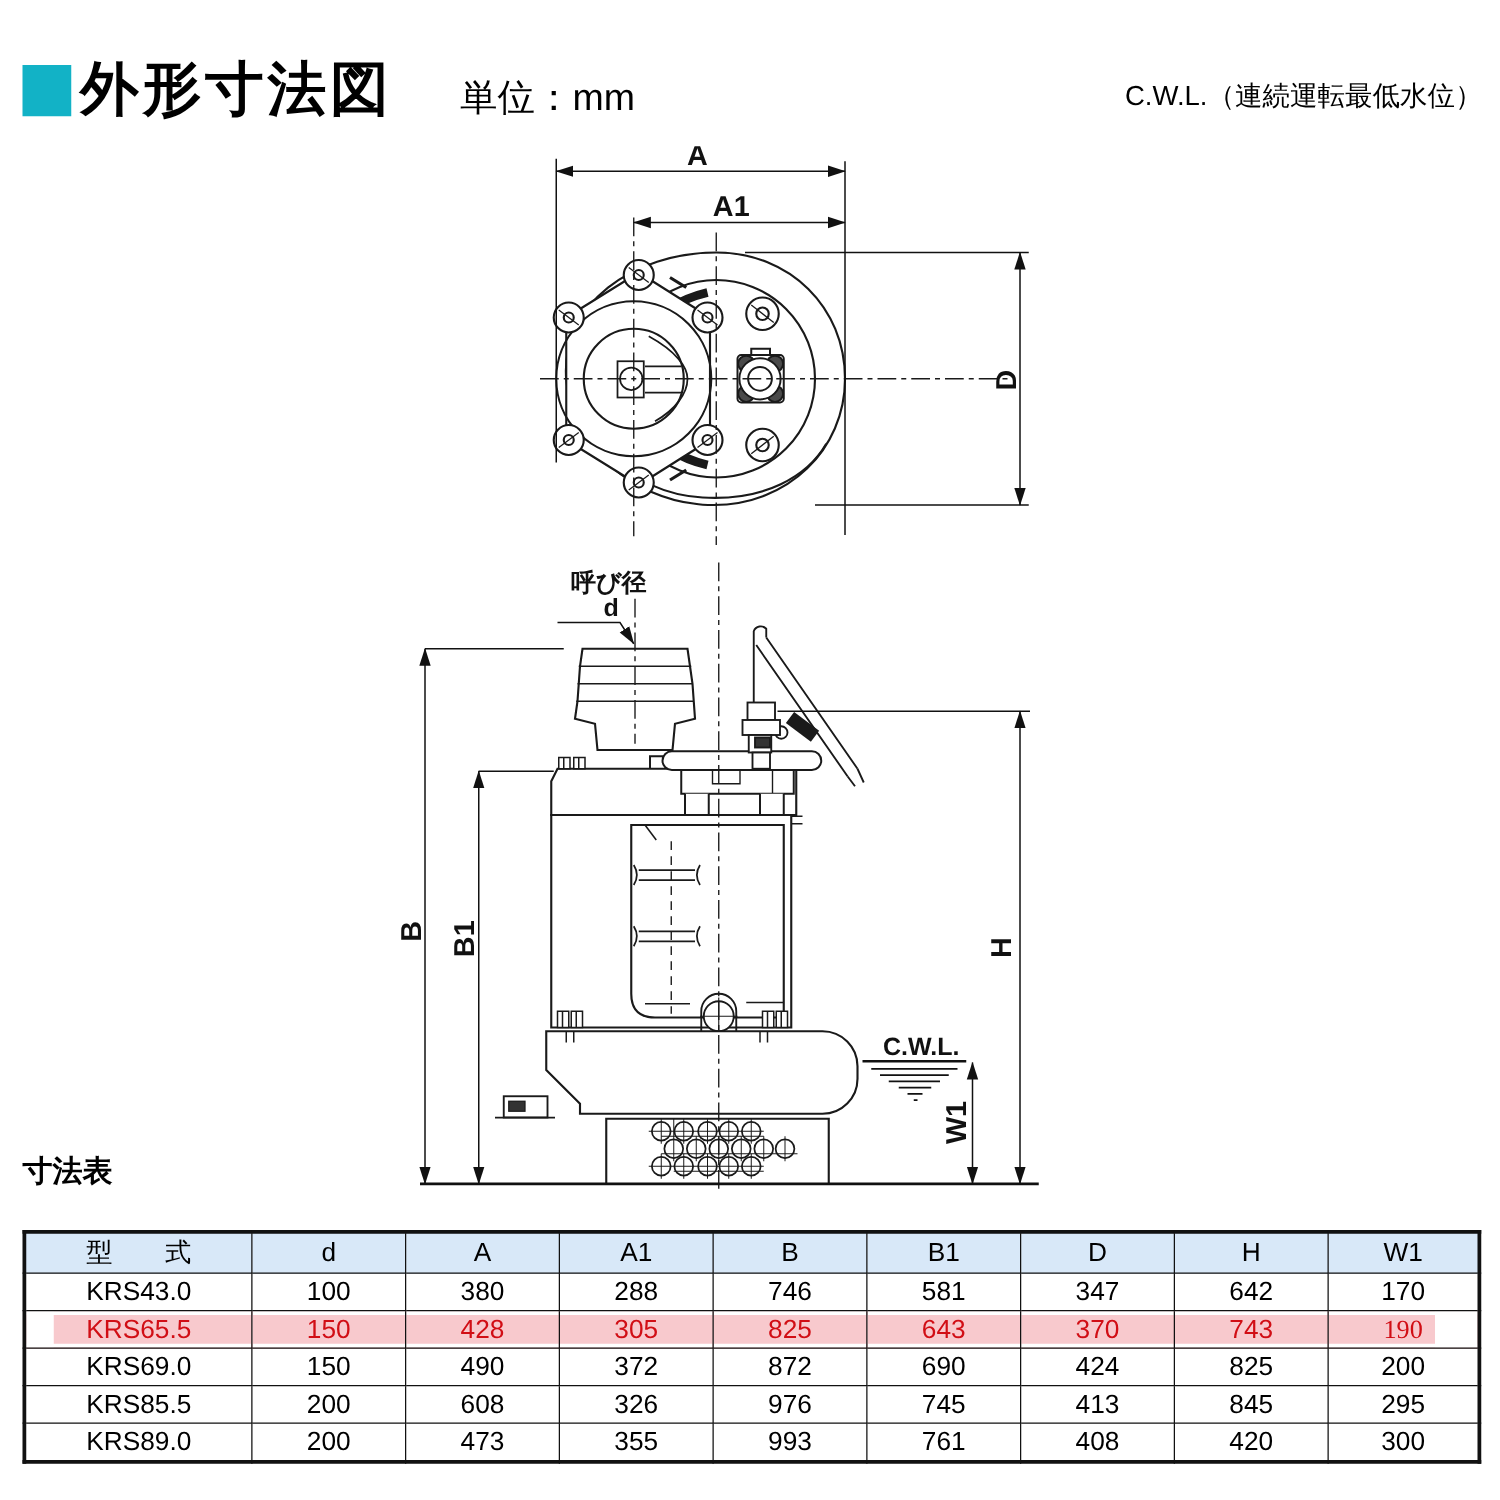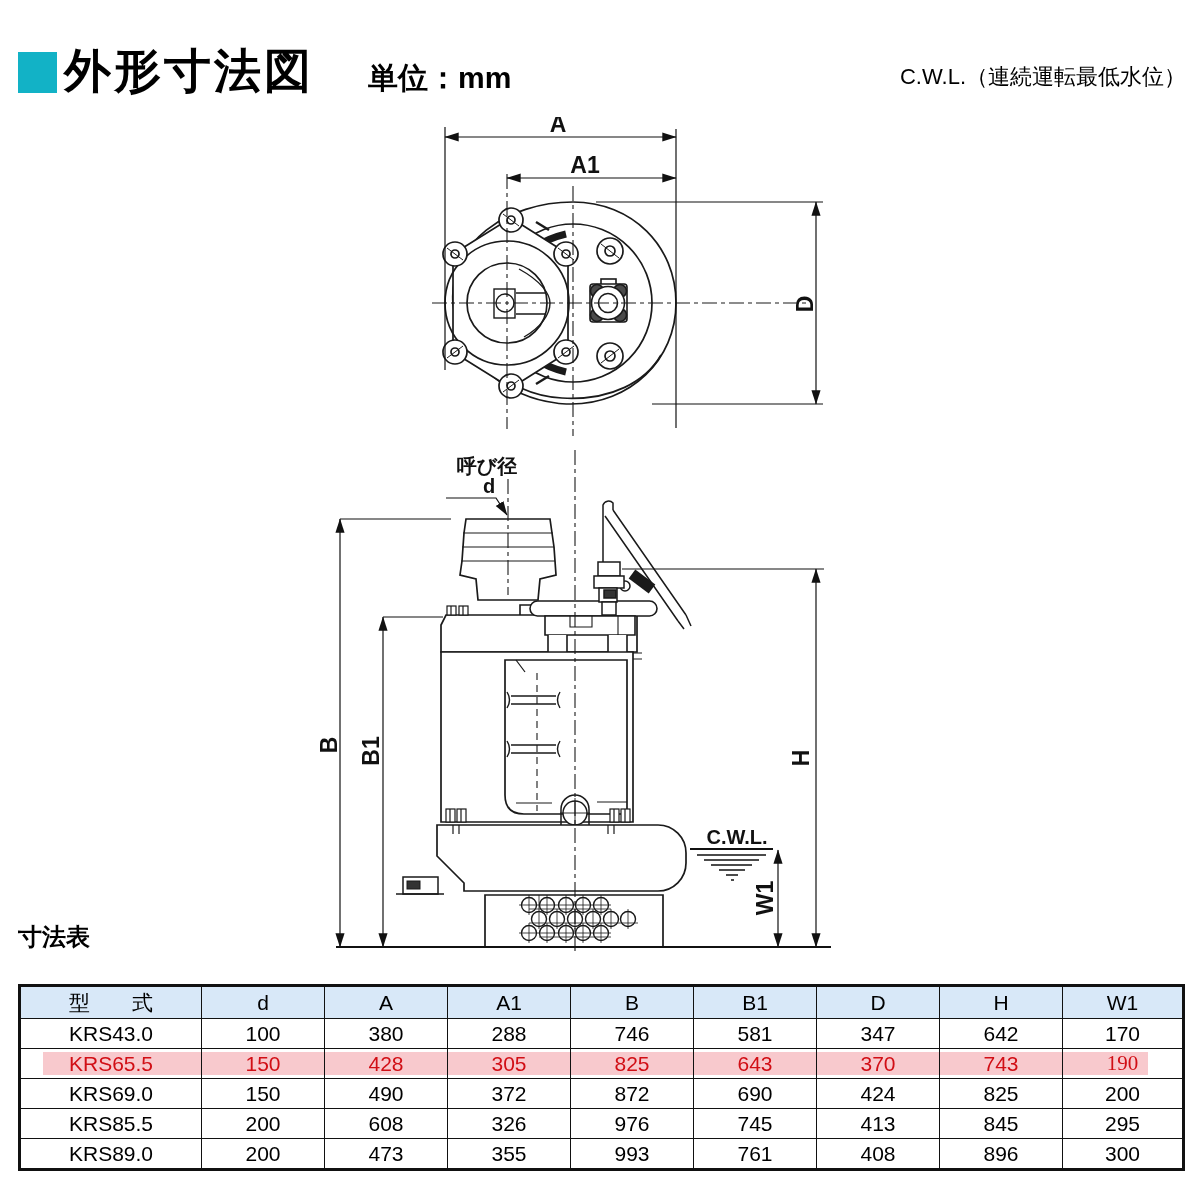--- a/index.html
+++ b/index.html
@@ -3,21 +3,21 @@
 <meta charset="utf-8">
 <style>
   html,body{margin:0;padding:0;background:#fff;}
   .page{
     position:relative;width:1200px;height:1200px;background:#fff;overflow:hidden;
     font-family:"Liberation Sans","DejaVu Sans",sans-serif;color:#000;margin-top:32px;
   }
   
   .accent-square{position:absolute;left:18px;top:20px;width:39px;height:41px;background:var(--accent,#12b2c6);}
   .page-title{position:absolute;left:64px;top:8px;font-size:47px;font-weight:bold;letter-spacing:3px;}
-  .unit-label{position:absolute;left:368px;top:26px;font-size:30px;font-weight:bold;}
+  .unit-label{position:absolute;left:368px;top:26px;font-size:30px;font-weight:normal;}
   .cwl-note{position:absolute;right:14px;top:30px;font-size:22px;}
   
   .svg-abs{position:absolute;}
   svg text{font-family:"Liberation Sans","DejaVu Sans",sans-serif;}
   .dimtxt{font-size:23px;font-weight:bold;fill:#111;}
   .dimtxt-sm{font-size:20px;font-weight:bold;fill:#111;}
   
   .table-caption{position:absolute;left:18px;top:889px;font-size:24px;font-weight:bold;}
   .dim-table{
     position:absolute;left:18px;top:952px;width:1167px;
@@ -354,19 +354,19 @@
           <td>295</td>
         </tr>
         <tr>
       <td>KRS89.0</td>
     <td>200</td>
           <td>473</td>
           <td>355</td>
           <td>993</td>
           <td>761</td>
           <td>408</td>
-          <td>896</td>
+          <td>420</td>
           <td>300</td>
         </tr>
       </tbody>
   </table>
 
 </div>
 
 </body></html>

